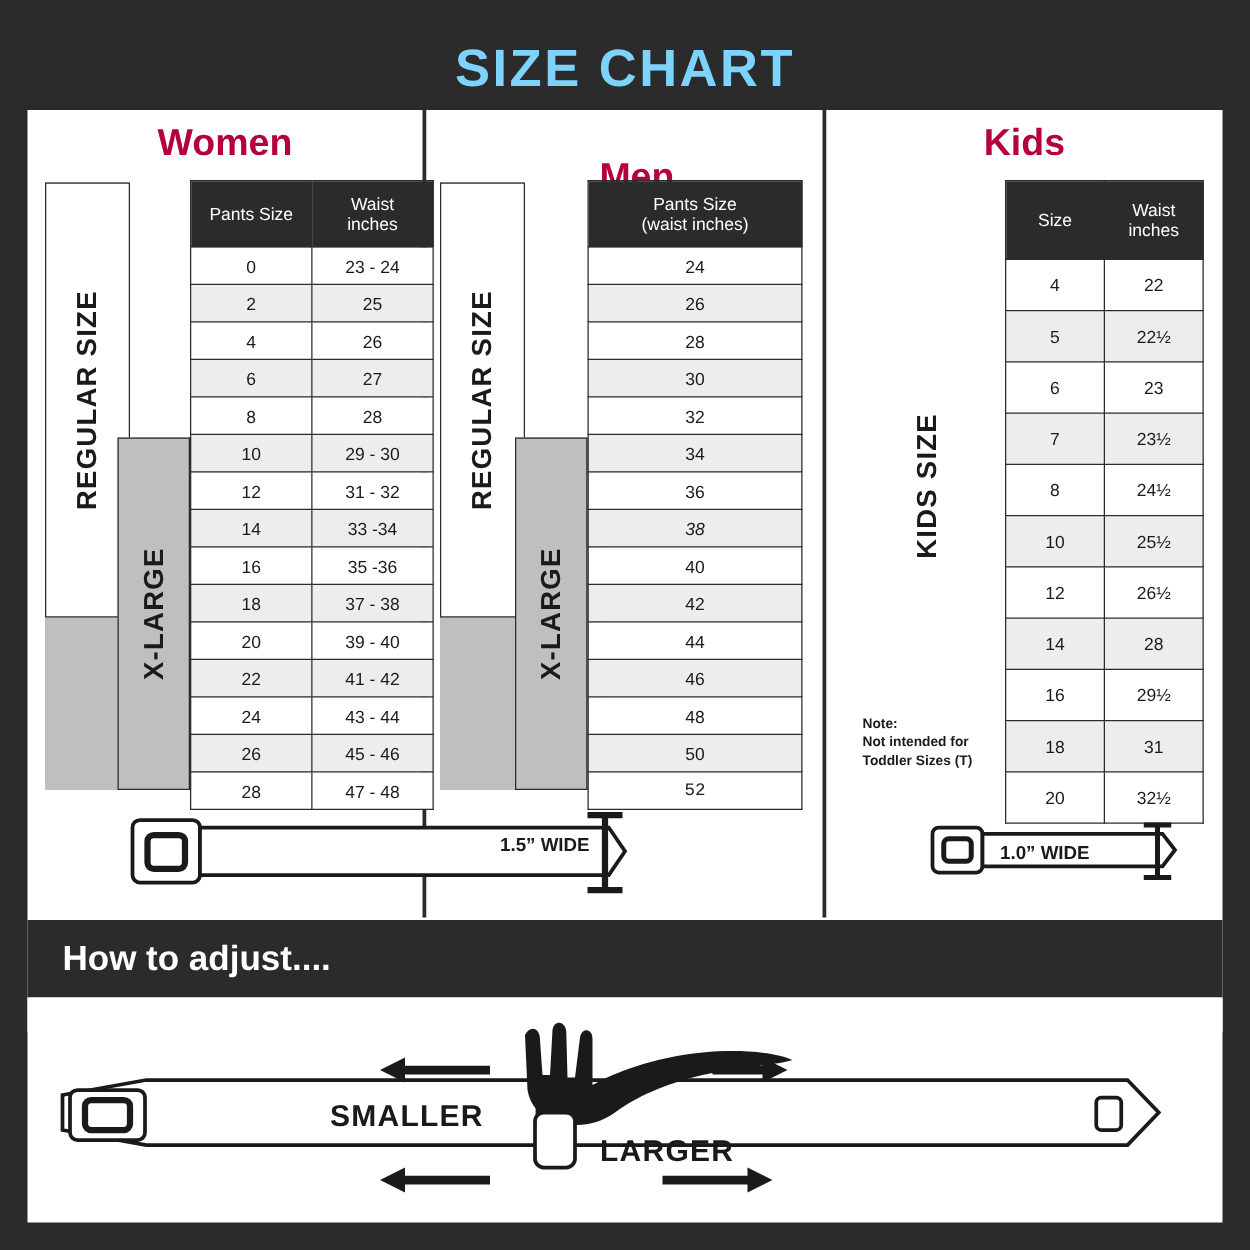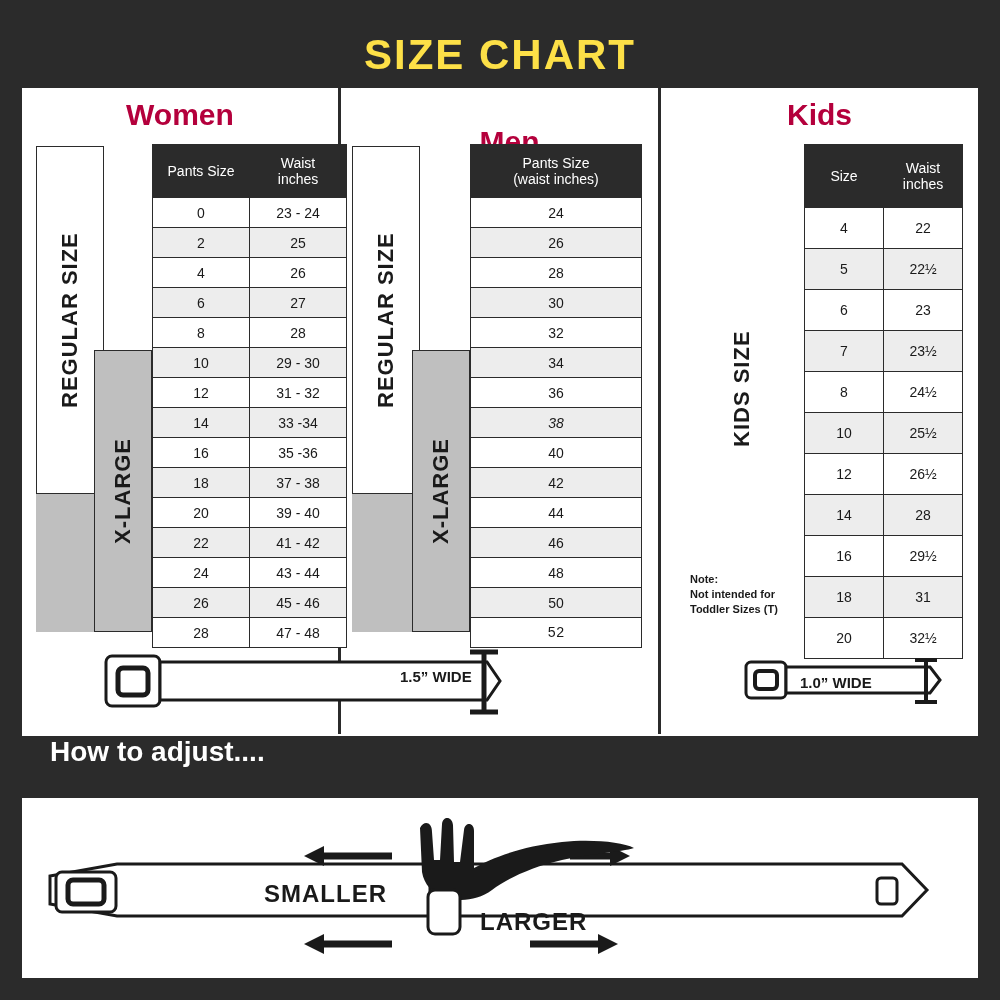--- a/index.html
+++ b/index.html
@@ -10,21 +10,21 @@
     overflow:hidden;
   }
   .page{position:relative;width:1000px;height:1000px;background:#2b2b2b;}
 
   
   .title-bar{
     position:absolute;left:22px;top:24px;width:956px;height:62px;
     background:#2b2b2b;display:flex;align-items:center;justify-content:center;
   }
   .title-bar .title{
-    color:#fde047;font-size:42px;font-weight:bold;letter-spacing:2px;
+    color:#7dd3fc;font-size:42px;font-weight:bold;letter-spacing:2px;
   }
 
   
   .main-panel{
     position:absolute;left:22px;top:88px;width:956px;height:738px;
     background:#ffffff;
   }
   .col-divider{
     position:absolute;top:0;width:3px;height:646px;background:#2b2b2b;
   }
@@ -64,21 +64,21 @@
     position:absolute;font-size:15px;font-weight:bold;color:#1a1a1a;
   }
   .note{
     position:absolute;font-size:11px;font-weight:bold;color:#1a1a1a;
     line-height:1.35;text-align:left;
   }
 
   
   .adjust-bar{
     position:absolute;left:22px;top:736px;width:956px;height:62px;
-    background:#2b2b2b;display:flex;align-items:flex-start;
+    background:#2b2b2b;display:flex;align-items:center;
   }
   .adjust-bar .adjust-title{
     color:#ffffff;font-size:28px;font-weight:bold;margin-left:28px;
   }
   .adjust-panel{
     position:absolute;left:22px;top:798px;width:956px;height:180px;
     background:#ffffff;
   }
   .adj-word{
     position:absolute;font-size:24px;font-weight:bold;color:#1a1a1a;

